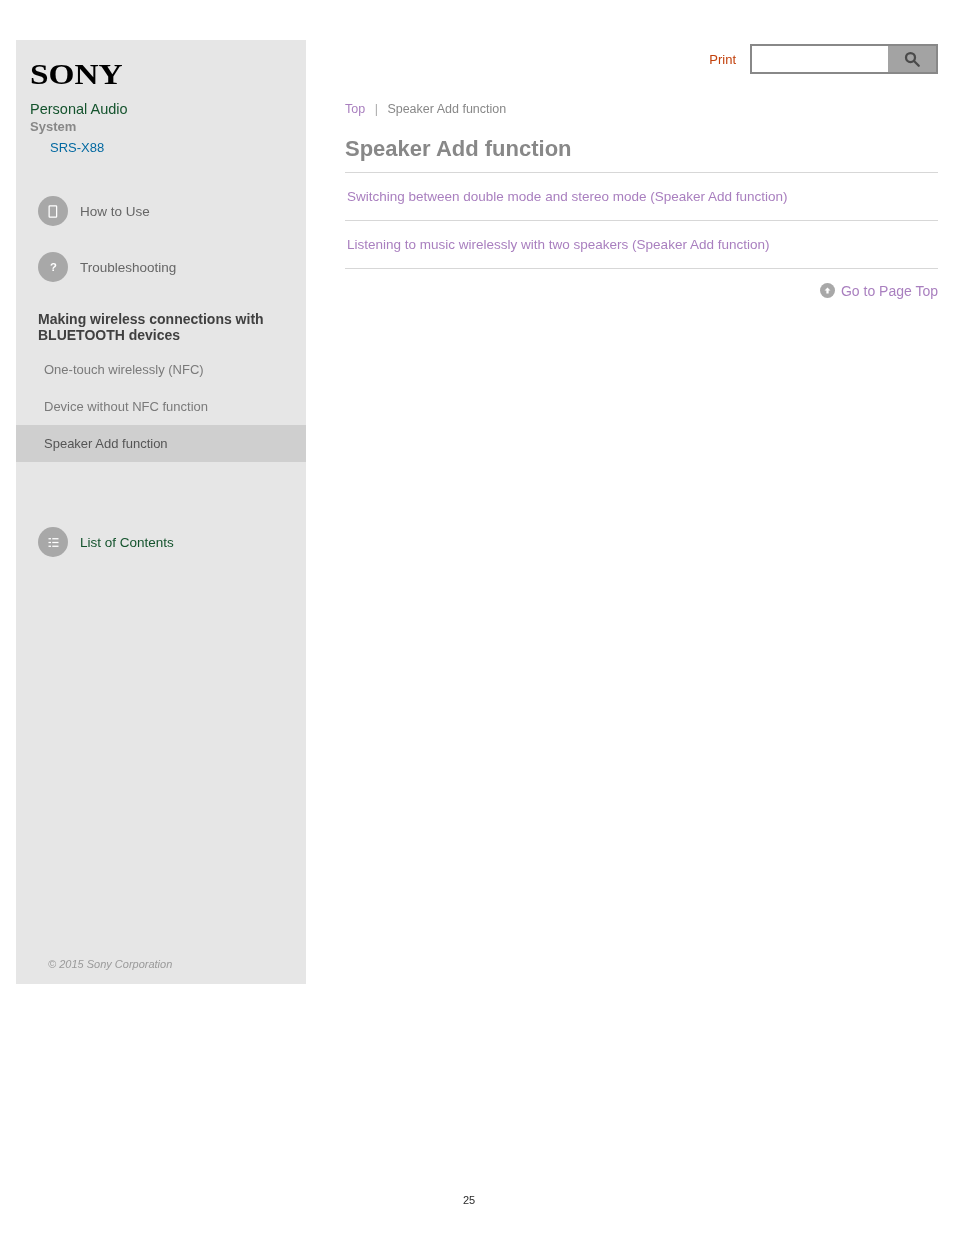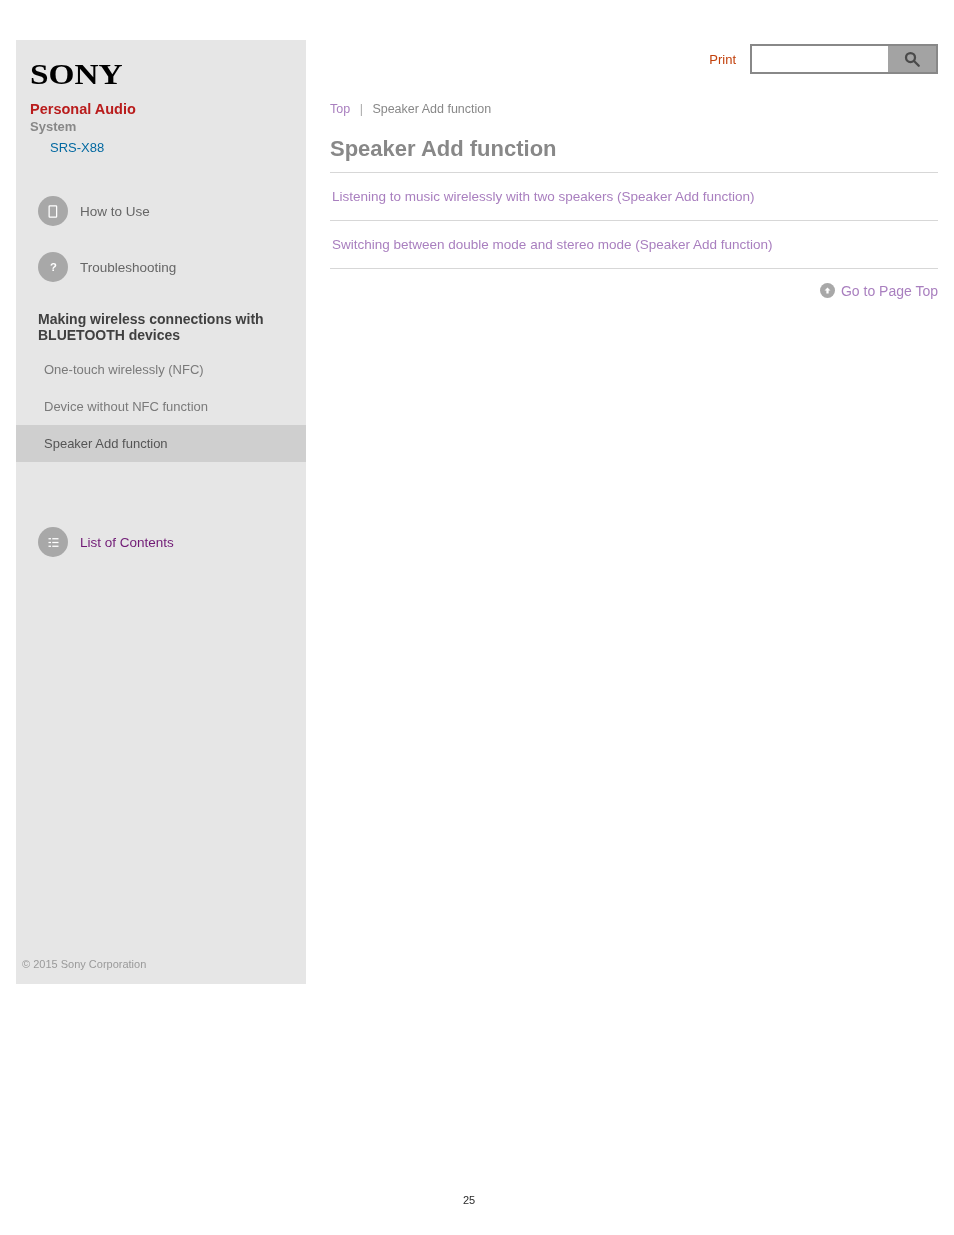--- a/index.html
+++ b/index.html
@@ -8,21 +8,21 @@
       font-size: 13px;
       background: #ffffff;
       width: 954px;
       color: #5a5a5a;
     }
     .outer {
       padding: 40px 16px 0 16px;
     }
     .layout {
       display: flex;
-      gap: 24px;
+      gap: 39px;
     }
     .sidebar {
       width: 290px;
       flex: 0 0 290px;
       background: #e6e6e6;
       padding: 18px 14px 280px 14px;
       min-height: 944px;
       position: relative;
     }
     .logo-row {
@@ -34,23 +34,23 @@
     .sony-logo {
       font-family: "Times New Roman", serif;
       font-weight: 900;
       font-size: 29px;
       letter-spacing: 0px;
       color: #000;
       transform: scaleX(1.15);
       transform-origin: left center;
     }
     .product-name {
-      color: #b91c1c;
+      color: #14532d;
       font-size: 14.5px;
-      font-weight: 700;
+      font-weight: 400;
       margin-bottom: 2px;
     }
     .product-line2 {
       color: #888;
       font-size: 13px;
       font-weight: 600;
       margin-bottom: 6px;
     }
     .product-model {
       color: #0369a1;
@@ -72,21 +72,21 @@
       background: #a8a8a8;
       display: flex; align-items: center; justify-content: center;
       flex: 0 0 30px;
     }
     .nav-label {
       color: #666;
       font-size: 13.5px;
       font-weight: 500;
     }
     .nav-label.bright {
-      color: #701a75;
+      color: #14532d;
     }
     .section-head {
       color: #404040;
       font-size: 14px;
       font-weight: 700;
       padding: 16px 8px 8px 8px;
     }
     .sub-list .row {
       padding: 11px 8px 11px 14px;
       font-size: 13px;
@@ -229,21 +229,21 @@
               <rect x="10" y="5" width="10" height="2"></rect>
               <rect x="4" y="11" width="4" height="2"></rect>
               <rect x="10" y="11" width="10" height="2"></rect>
               <rect x="4" y="17" width="4" height="2"></rect>
               <rect x="10" y="17" width="10" height="2"></rect>
             </svg>
         </span>
         <span class="nav-label bright">List of Contents</span>
       </div>
 
-      <div class="copyright" style="position:absolute; bottom:14px; left:6px;">© 2015 Sony Corporation</div>
+      <div class="copyright" style="position:absolute; bottom:14px; left:32px;font-style:italic;">© 2015 Sony Corporation</div>
     </aside>
 
     <main class="main">
       <div class="topbar">
         <span class="print-link">Print</span>
         <div class="searchbox">
           <input type="text" value="" style="">
           <div class="btn">
             <svg width="18" height="18" viewBox="0 0 24 24">
                 <circle cx="10" cy="10" r="6" stroke="#4a4a4a" stroke-width="3" fill="none"></circle>
@@ -254,22 +254,22 @@
       </div>
 
       <div class="breadcrumb">
         <span class="link">Top</span>
         <span class="sep">|</span>
         <span>Speaker Add function</span>
       </div>
 
       <h1 class="pg-title">Speaker Add function</h1>
 
+      <a class="result-link">Switching between double mode and stereo mode (Speaker Add function)</a>
       <a class="result-link">Listening to music wirelessly with two speakers (Speaker Add function)</a>
-      <a class="result-link">Switching between double mode and stereo mode (Speaker Add function)</a>
 
       <div class="go-top">
         <span class="arrow-circle">
           <svg width="9" height="9" viewBox="0 0 24 24" fill="#fff">
               <path d="M12 4l8 8h-5v8h-6v-8H4z"></path>
             </svg>
         </span>
         <span>Go to Page Top</span>
       </div>
     </main>

